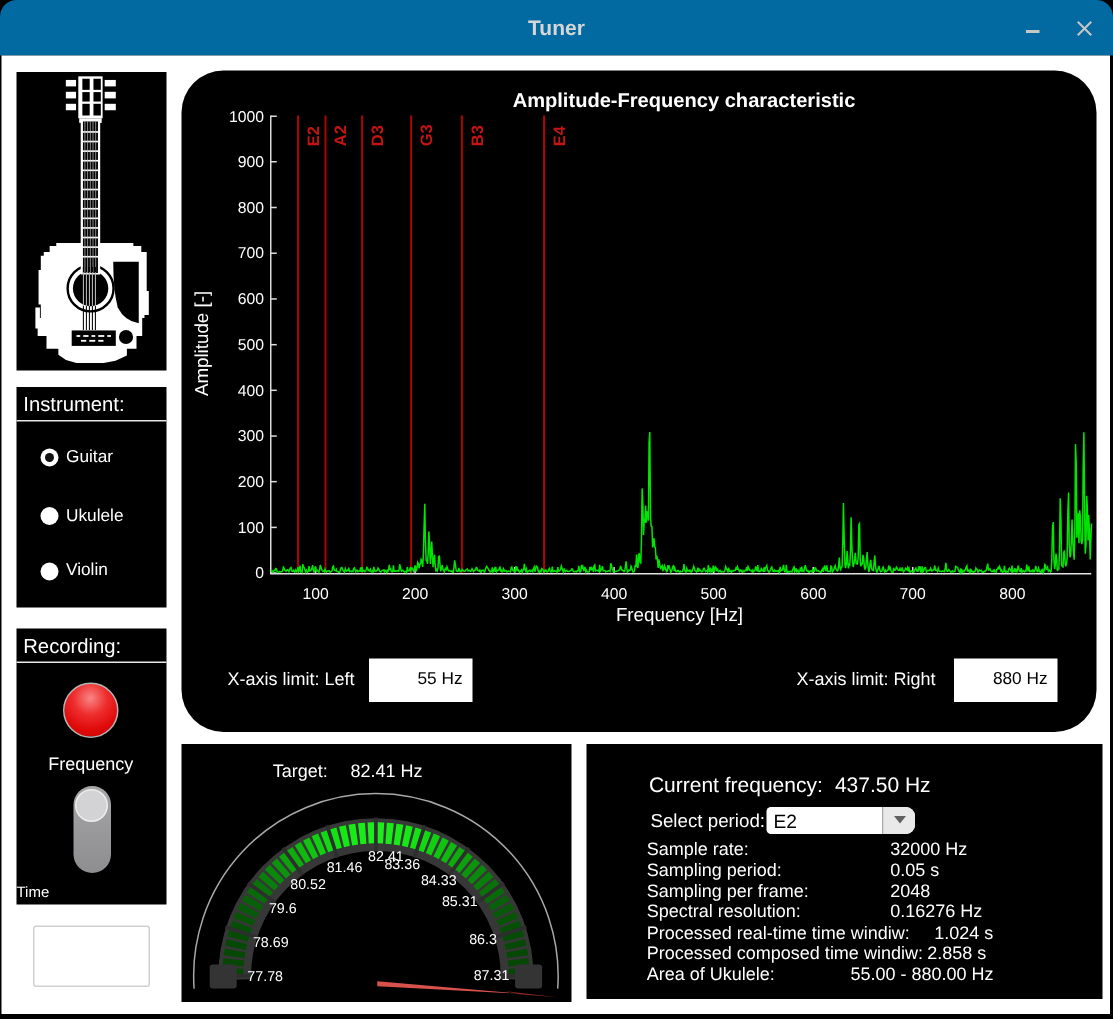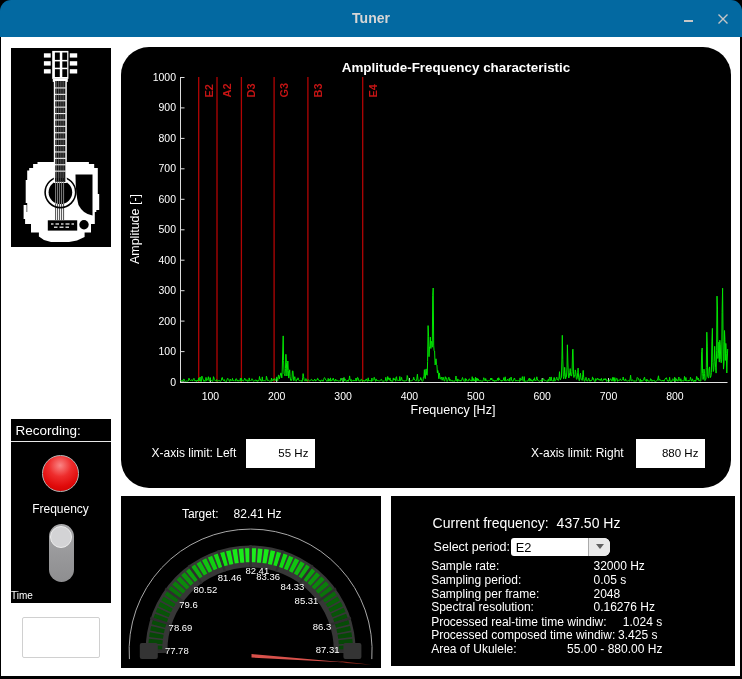--- a/index.html
+++ b/index.html
@@ -124,20 +124,32 @@
               <rect x="48.5" y="178.6" width="4" height="1.2"></rect>
 <rect x="54.5" y="178.6" width="3.5" height="1.2"></rect>
 </g>
 
 <circle cx="73" cy="176.7" r="4.7" fill="#000"></circle>
 </g>
 </svg>
 
     </div>
 
+    <div class="panel" style="left:10px; top:220.5px; width:99.5px; height:147.5px;">
+      <div class="hdr" style="top:4px;">Instrument:</div>
+      <div class="hline" style="top:22.5px; width:99.5px;"></div>
+      <div class="radio" style="left:16px; top:41.5px;">
+          <div class="dot"></div>
+        </div>
+      <div class="rlabel" style="left:33px; top:41px;">Guitar</div>
+      <div class="radio" style="left:16px; top:80.5px;"></div>
+      <div class="rlabel" style="left:33px; top:80px;">Ukulele</div>
+      <div class="radio" style="left:16px; top:117px;"></div>
+      <div class="rlabel" style="left:33px; top:116.5px;">Violin</div>
+    </div>
 
     <div class="panel" style="left:10px; top:382px; width:99.5px; height:184px;">
       <div class="hdr" style="top:4px;">Recording:</div>
       <div class="hline" style="top:21.5px; width:99.5px;"></div>
       <div id="lamp" style="left:31px; top:36px;"></div>
       <div class="rlabel" style="left:0; top:82.5px; width:99px; text-align:center; font-size:12px;">Frequency</div>
       <div id="switch" style="left:37.5px; top:105px;">
           <div class="knob"></div>
         </div>
       <div class="rlabel" style="left:0; top:170.5px; width:99px; font-size:10px;">Time</div>
@@ -307,18 +319,18 @@
 <div class="lbl" style="left:202.5px; top:62.7px; font-size:12px;">32000 Hz</div>
 <div class="lbl" style="left:40.2px; top:76.7px; font-size:12px;">Sampling period:</div>
 <div class="lbl" style="left:202.5px; top:76.7px; font-size:12px;">0.05 s</div>
 <div class="lbl" style="left:40.2px; top:90.7px; font-size:12px;">Sampling per frame:</div>
 <div class="lbl" style="left:202.5px; top:90.7px; font-size:12px;">2048</div>
 <div class="lbl" style="left:40.2px; top:104.4px; font-size:12px;">Spectral resolution:</div>
 <div class="lbl" style="left:202.5px; top:104.4px; font-size:12px;">0.16276 Hz</div>
 <div class="lbl" style="left:40.2px; top:118.6px; font-size:12px;">Processed real-time time windiw:</div>
 <div class="lbl" style="left:231.8px; top:118.6px; font-size:12px;">1.024 s</div>
 <div class="lbl" style="left:40.2px; top:132.3px; font-size:12px;">Processed composed time windiw:</div>
-<div class="lbl" style="left:227.1px; top:132.3px; font-size:12px;">3.425 s</div>
+<div class="lbl" style="left:227.1px; top:132.3px; font-size:12px;">2.858 s</div>
 <div class="lbl" style="left:40.2px; top:146.0px; font-size:12px;">Area of Ukulele:</div>
 <div class="lbl" style="left:176px; top:146.0px; font-size:12px;">55.00 - 880.00 Hz</div>
     </div>
   </div>
 </div>
 
 </body></html>

